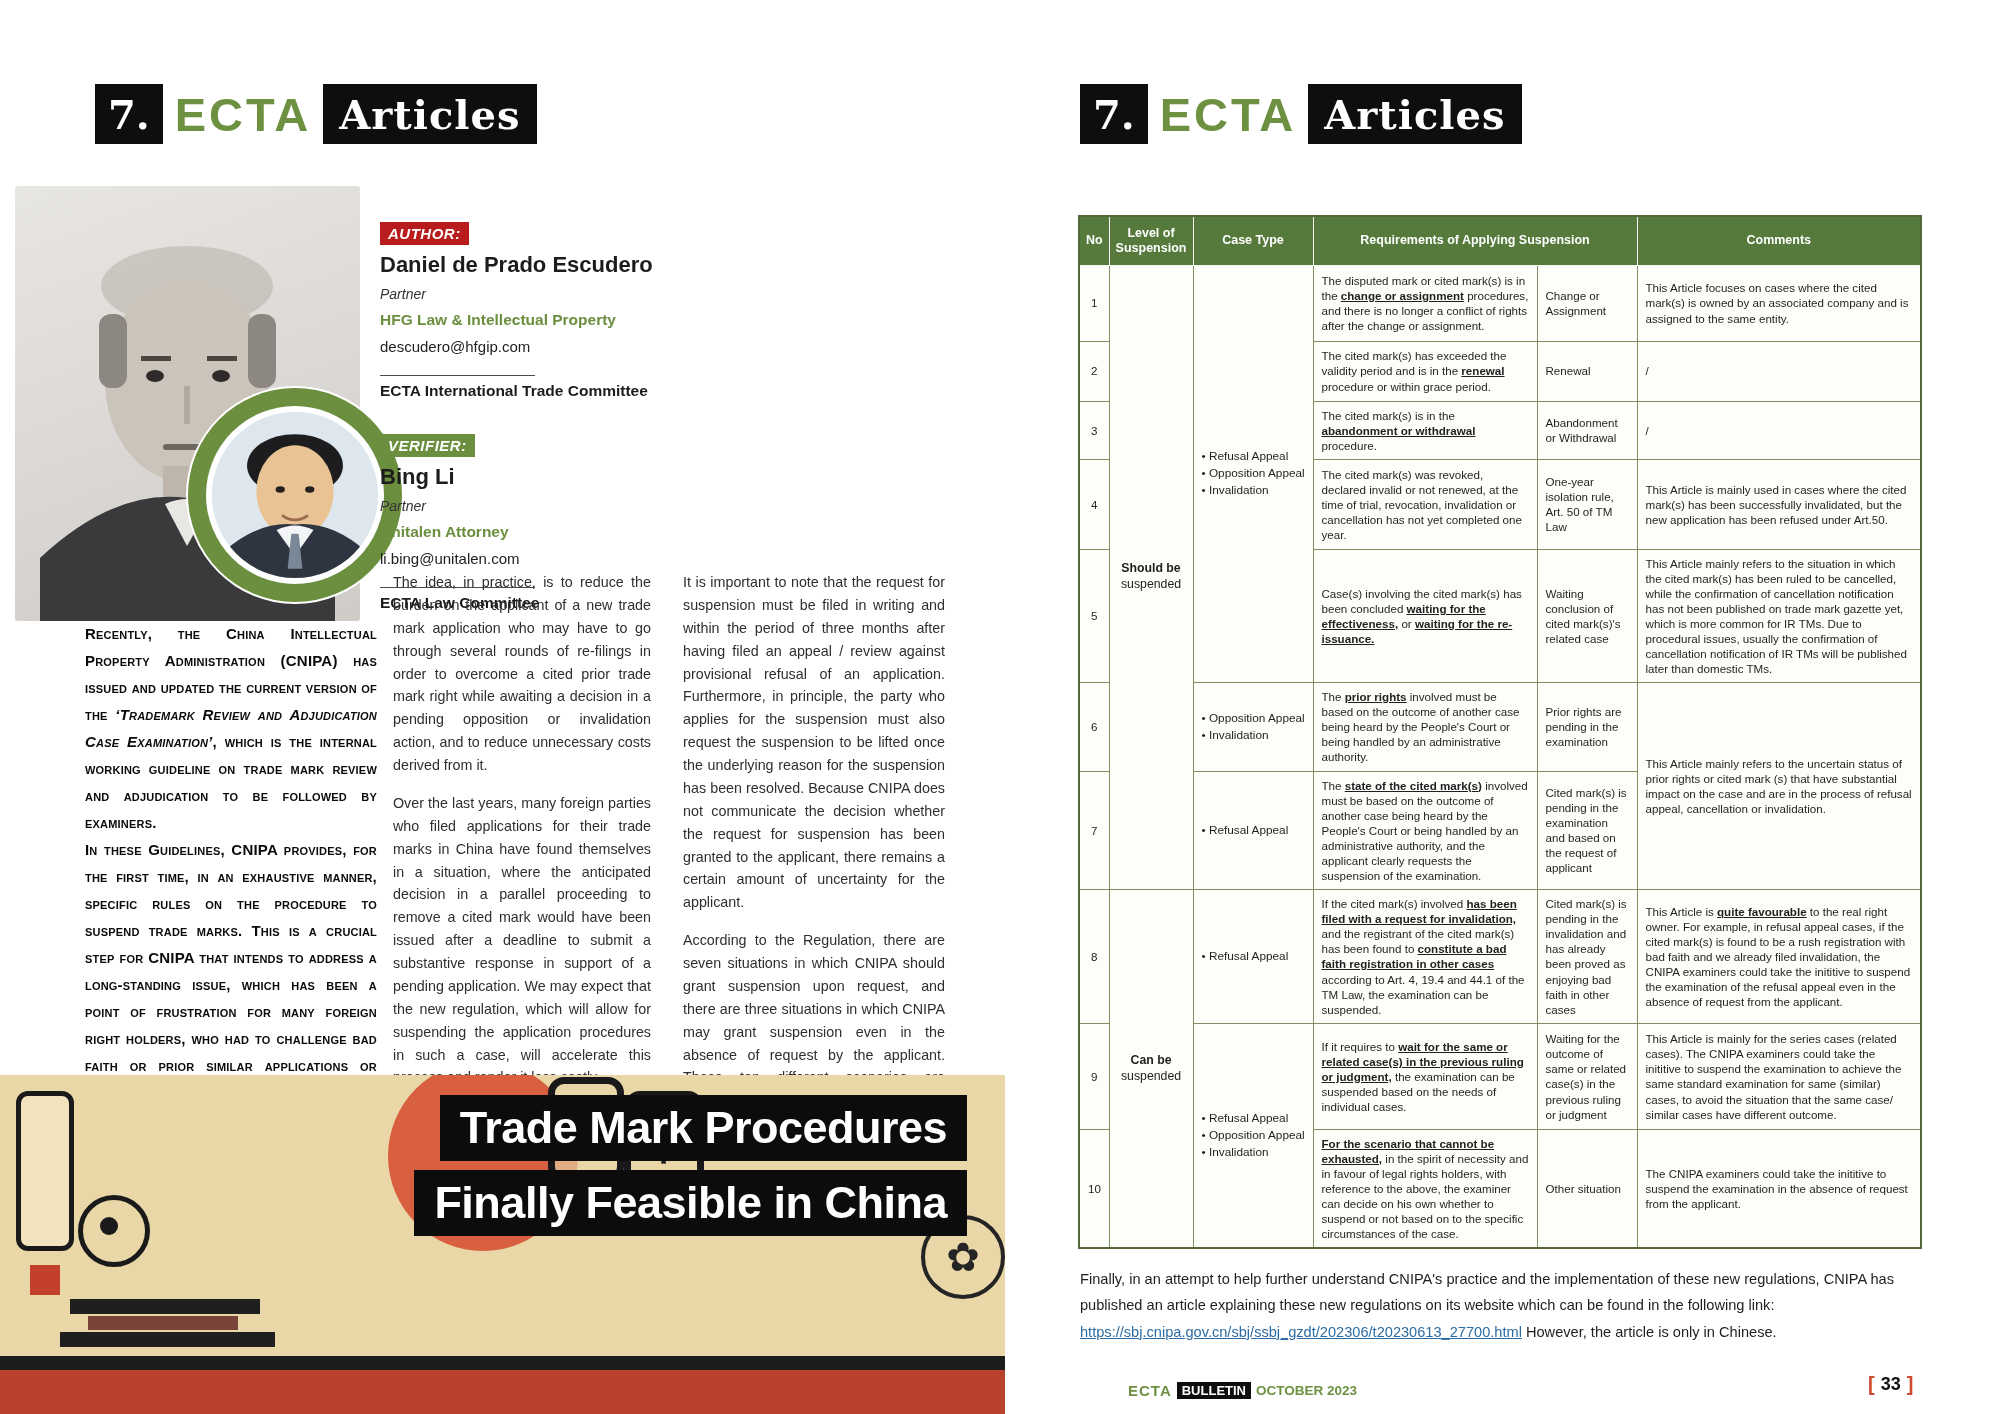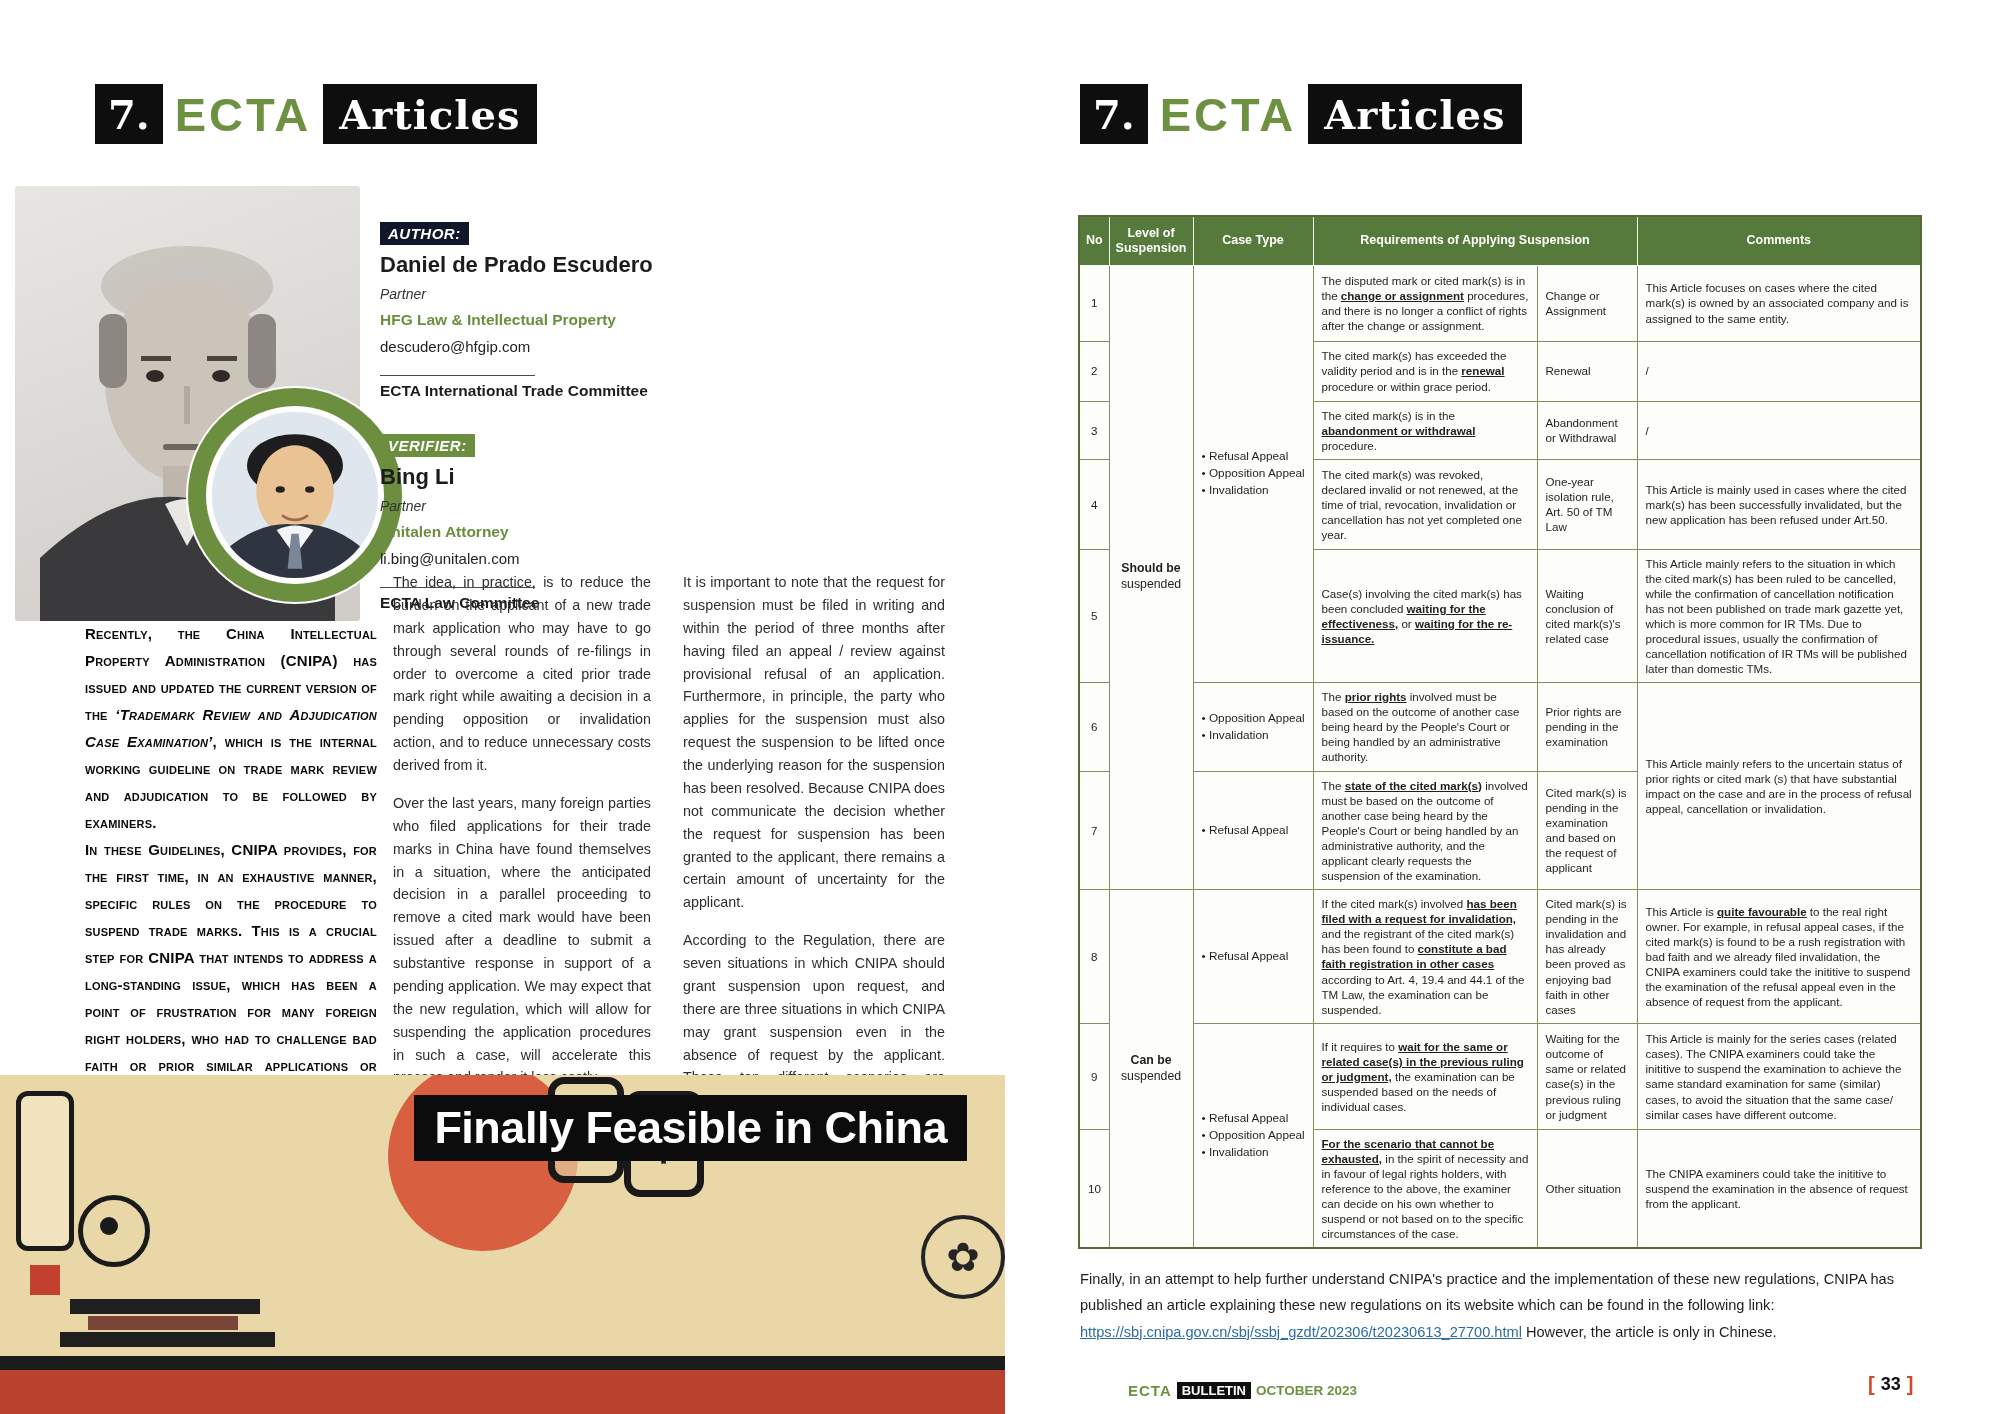--- a/index.html
+++ b/index.html
@@ -12,21 +12,21 @@
   .num-box{background:#0e0e0e;color:#fff;font-family:"DejaVu Serif",serif;font-weight:bold;
            font-size:40px;display:flex;align-items:center;padding:0 13px;}
   .ecta-logo{color:#6d9141;font-size:47px;font-weight:800;letter-spacing:3px;
              display:flex;align-items:center;font-family:"Liberation Sans",sans-serif;}
   .title-box{background:#0e0e0e;color:#fff;font-family:"DejaVu Serif",serif;font-weight:bold;
              font-size:40px;display:flex;align-items:center;padding:0 16px;letter-spacing:1px;}
 
   
   .tag-label{display:inline-block;color:#fff;font-style:italic;font-weight:bold;
              font-size:15px;padding:3px 8px;letter-spacing:.5px;}
-  .tag-black{background:#0f172a;}
+  .tag-black{background:#b91c1c;}
   .tag-green{background:#6b8f3e;}
   .person-name{font-size:22px;font-weight:800;color:#1c1c1c;margin:7px 0 8px;}
   .person-role{font-style:italic;font-size:14px;color:#333;margin-bottom:9px;}
   .person-org{color:#6b8f3e;font-weight:800;font-size:15.5px;margin-bottom:9px;}
   .person-email{font-size:15px;color:#222;border-bottom:1.5px solid #4a4a4a;
                 padding-bottom:20px;margin-bottom:6px;width:fit-content;min-width:155px;}
   .person-committee{font-weight:800;font-size:15.5px;color:#1c1c1c;}
 
   
   .portrait{left:15px;top:186px;width:345px;height:435px;overflow:hidden;
@@ -186,20 +186,21 @@
   <div class="red-circle"></div>
   <div class="kanji-tile" style="left:548px;top:2px;width:62px;height:92px;font-size:42px;">圕</div>
   <div class="kanji-tile" style="left:624px;top:16px;width:66px;height:92px;font-size:42px;">本</div>
   <div class="book1"></div>
   <div class="book2"></div>
   <div class="book3"></div>
   <div class="floral">✿</div>
   <div class="shelf-top"></div>
   <div class="shelf-band"></div>
   <div class="illo-title">
+    <div class="illo-bar">Trade Mark Procedures</div>
     <div class="illo-bar">Finally Feasible in China</div>
   </div>
 </div>
 
 <div class="abs sec-header" style="left:1080px;top:84px;">
   <div class="num-box">7.</div>
   <div class="ecta-logo">ECTA</div>
   <div class="title-box">Articles</div>
 </div>
 

